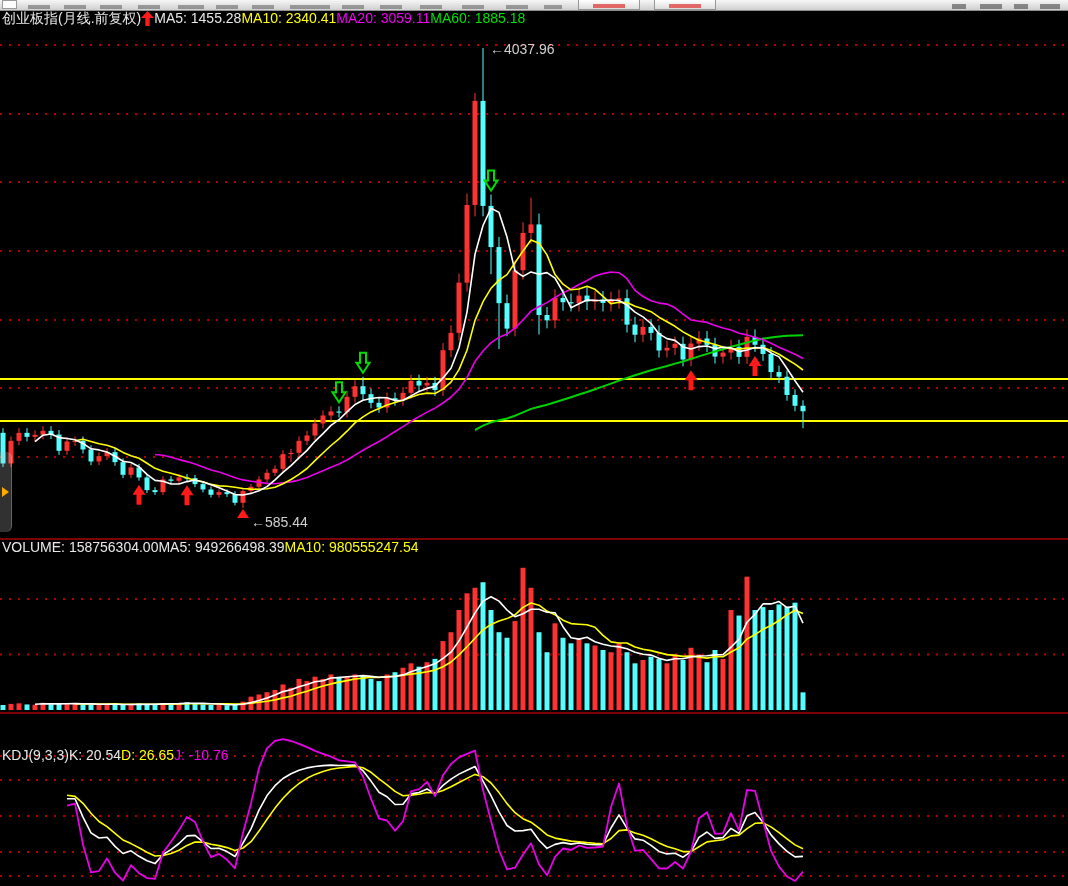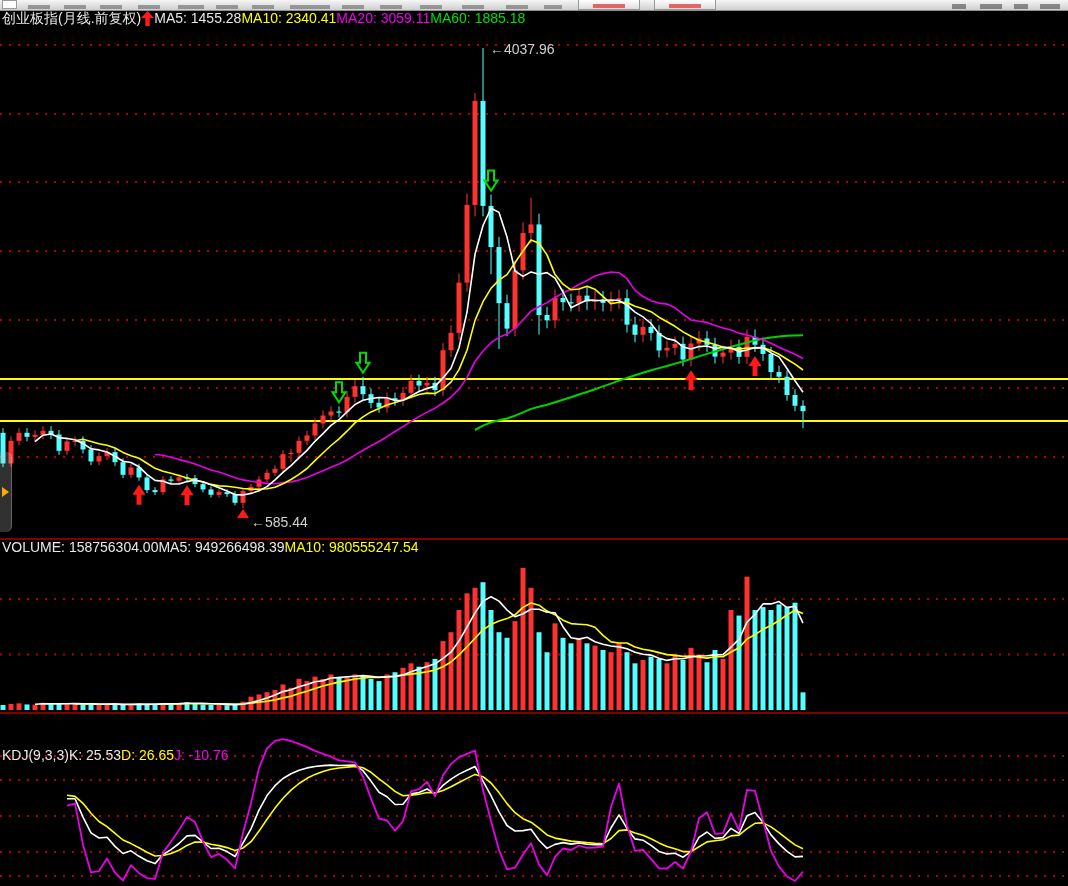--- a/index.html
+++ b/index.html
@@ -426,21 +426,21 @@
   </div>
 
   <div id="vol-header" class="hdr">
     <span class="w">VOLUME: 158756304.00</span>
     <span class="w">MA5: 949266498.39</span>
     <span class="y">MA10: 980555247.54</span>
   </div>
 
   <div id="kdj-header" class="hdr">
     <span class="w">KDJ(9,3,3)</span>
-    <span class="w">K: 25.53</span>
+    <span class="w">K: 20.54</span>
     <span class="y">D: 26.65</span>
     <span class="m">J: -10.76</span>
   </div>
 
   <span class="annot" id="annot-high" style="left: 490px; top: 41px; text-align: right;">←4037.96</span>
   <span class="annot" id="annot-low" style="left: 251px; top: 514px;">←585.44</span>
 
   <div id="side-tab">
     <i class="tri"></i>
   </div>

